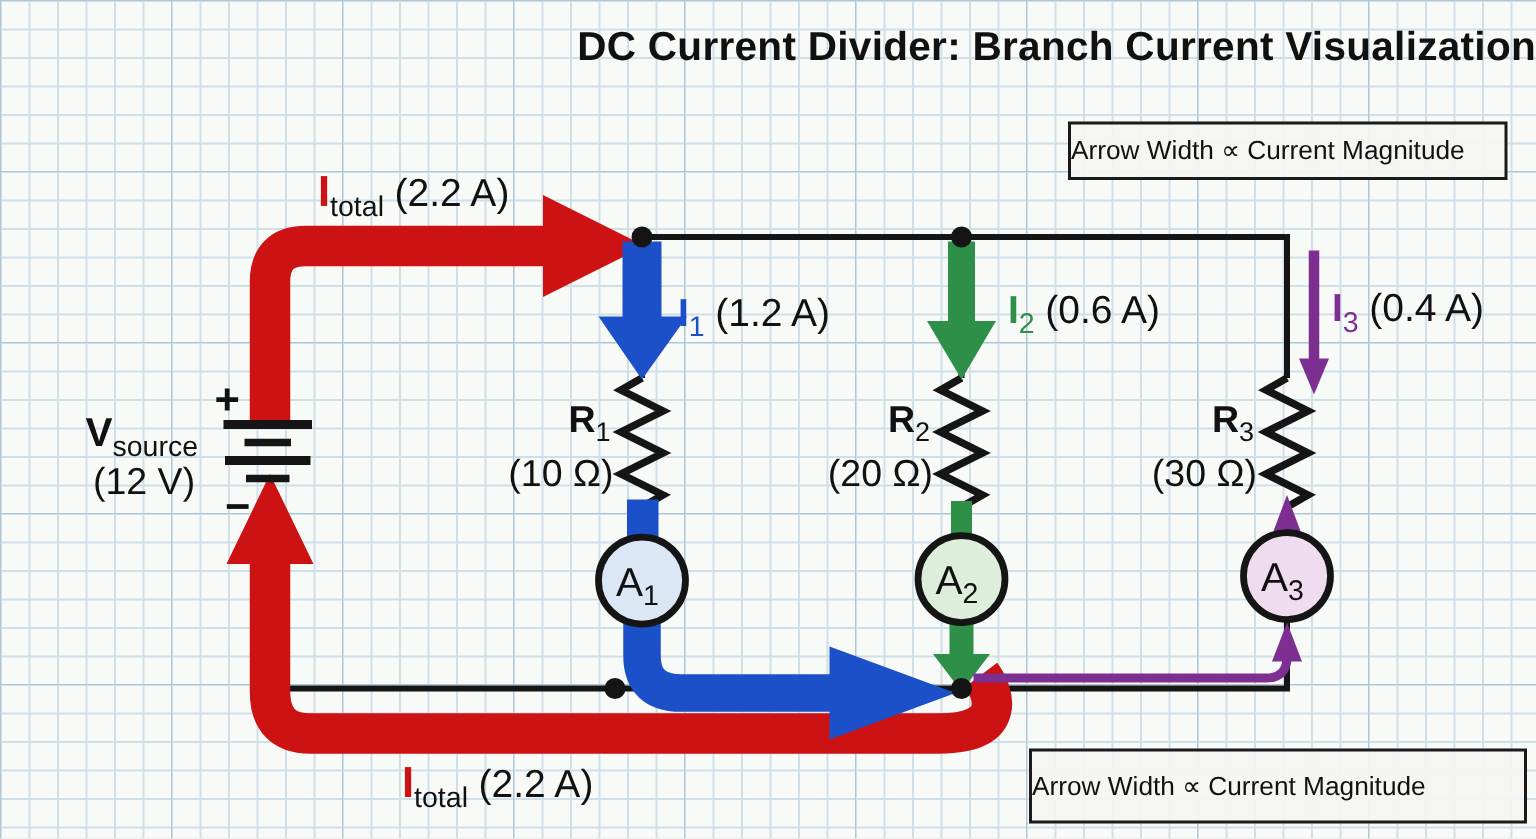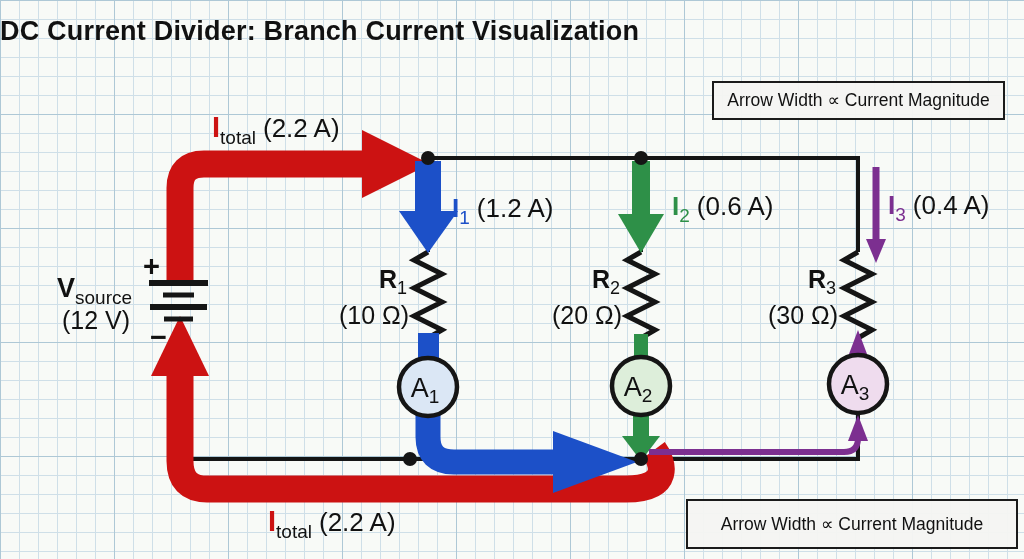--- a/index.html
+++ b/index.html
@@ -8,26 +8,26 @@
     background-color:#f8faf7;
     background-image:
       linear-gradient(to right,#aec8d6 1px,transparent 1px),
       linear-gradient(to bottom,#aec8d6 1px,transparent 1px),
       linear-gradient(to right,#cfdfe8 1px,transparent 1px),
       linear-gradient(to bottom,#cfdfe8 1px,transparent 1px);
     background-size:114px 114px,114px 114px,19px 19px,19px 19px;
     font-family:"Liberation Sans",sans-serif;
   }
   .title{
-    position:absolute;top:16px;left:0;width:100%;text-align:left;
+    position:absolute;top:16px;left:0;width:100%;text-align:right;
     font-size:27px;font-weight:bold;color:#111;letter-spacing:.2px;
   }
   .note-box{
     position:absolute;border:2.5px solid #1a1a1a;background:rgba(245,245,242,.96);
-    color:#111;font-size:17.5px;display:flex;align-items:center;justify-content:center;
+    color:#111;font-size:17.5px;display:flex;align-items:center;justify-content:flex-start;
     white-space:nowrap;
   }
   .note-top{left:712px;top:81px;width:289px;height:35px;}
   .note-bottom{left:686px;top:499px;width:328px;height:46px;}
   svg{position:absolute;left:0;top:0;}
   svg text{font-family:"Liberation Sans",sans-serif;fill:#111;}
 </style>
 </head>
 <body>
 

